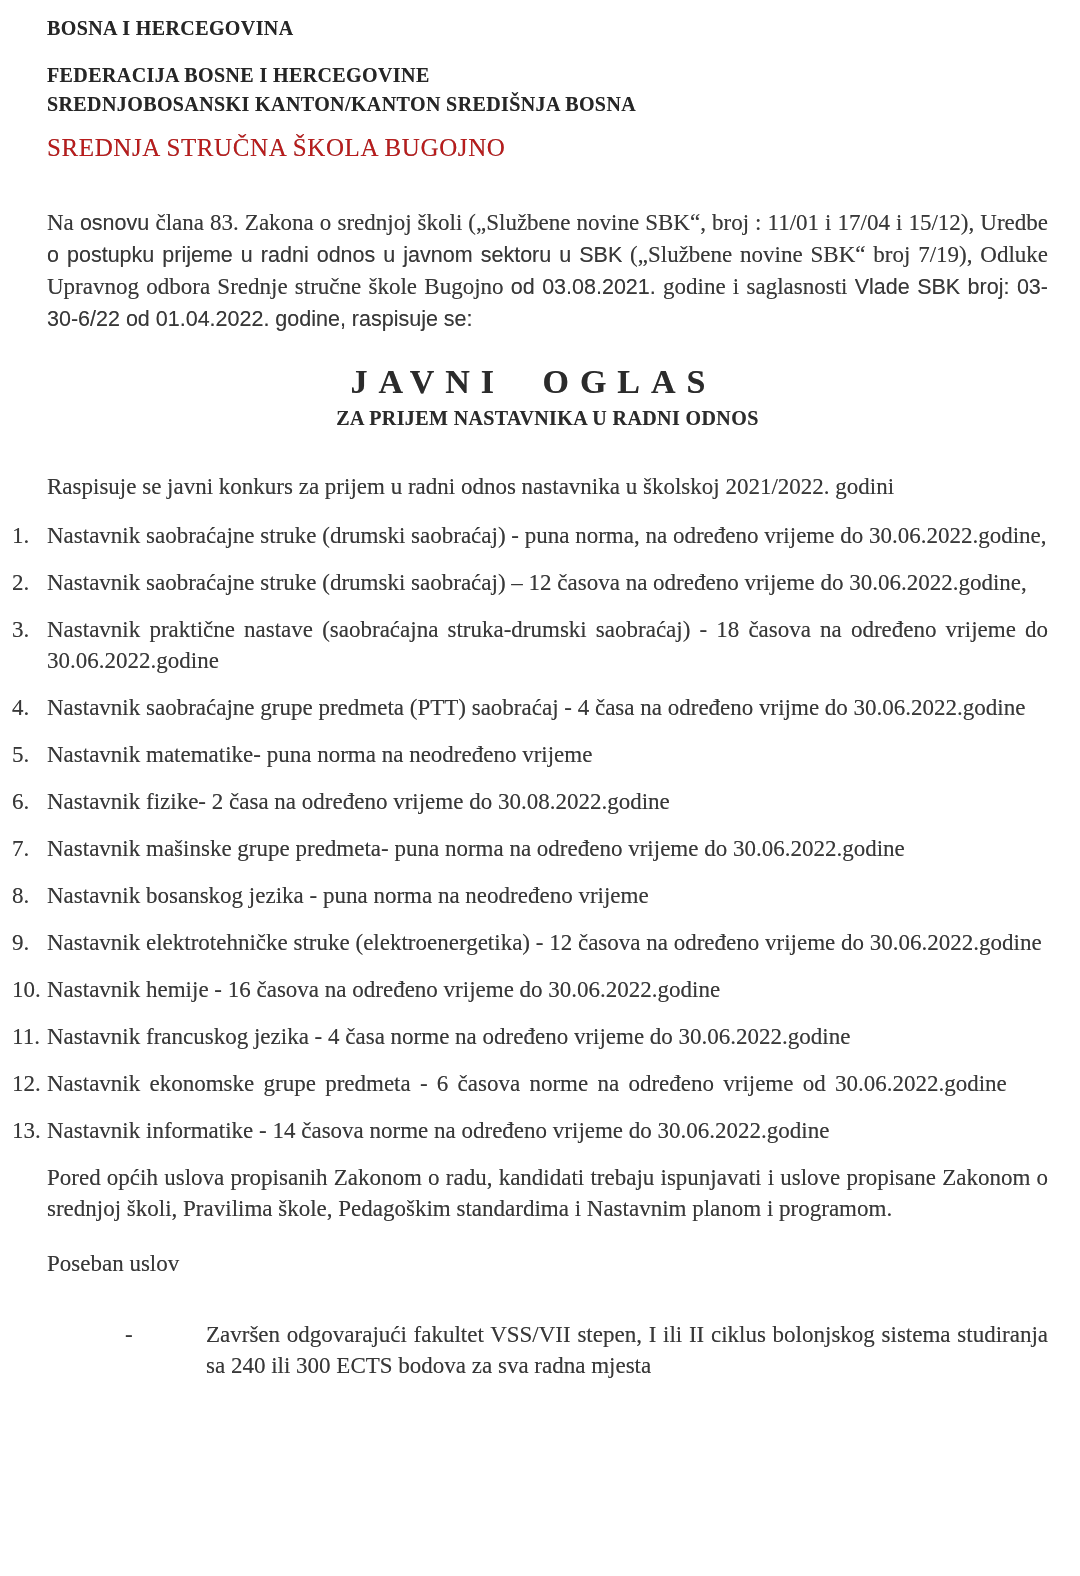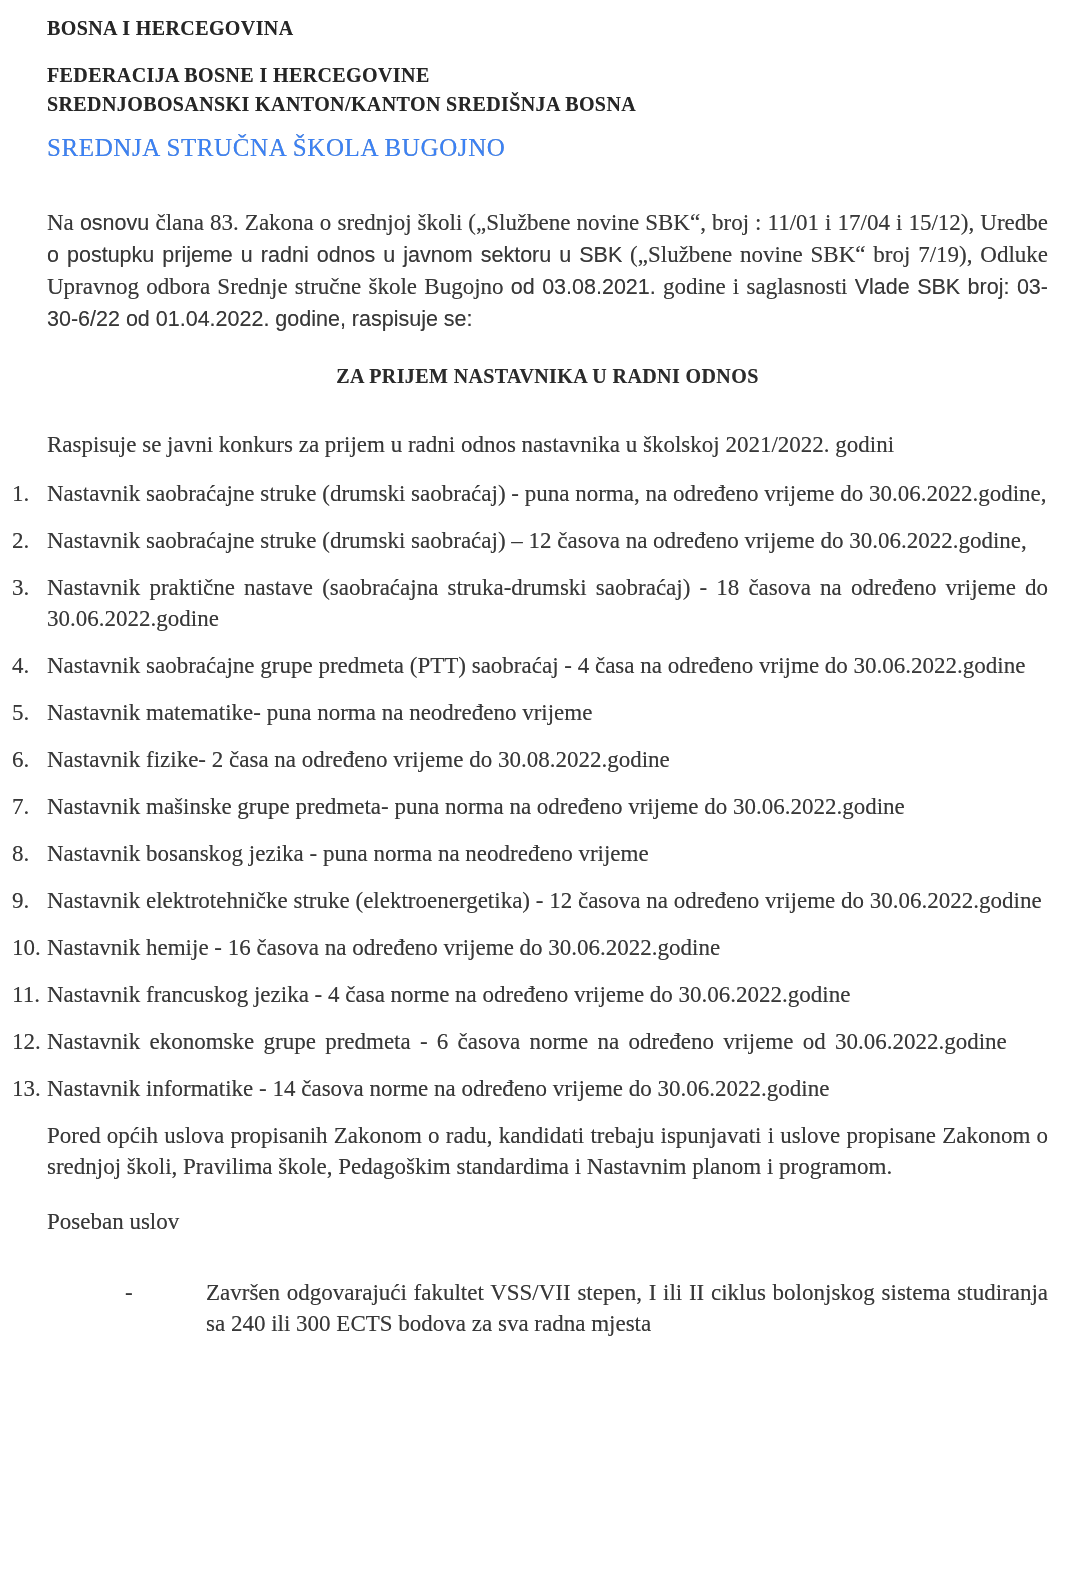--- a/index.html
+++ b/index.html
@@ -24,21 +24,21 @@
     font-size: 20px;
     line-height: 29px;
     color: #262626;
     letter-spacing: 0.4px;
   }
   .grp { margin-top: 18px; }
   .h-school {
     font-size: 25px;
     line-height: 30px;
     margin-top: 14px;
-    color: #3b82f6;
+    color: #b91c1c;
     letter-spacing: 0.6px;
   }
 
   
   .intro { margin-top: 44px; text-align: justify; }
   .alt {
     font-family: "Liberation Sans", "DejaVu Sans", sans-serif;
     font-size: 21.5px;
   }
 
@@ -87,20 +87,21 @@
   <div class="org">
     <p class="h-bold">BOSNA I HERCEGOVINA</p>
     <p class="h-bold grp">FEDERACIJA BOSNE I HERCEGOVINE</p>
     <p class="h-bold">SREDNJOBOSANSKI KANTON/KANTON SREDIŠNJA BOSNA</p>
     <p class="h-school">SREDNJA STRUČNA ŠKOLA BUGOJNO</p>
   </div>
 
   <p class="intro"><span>Na </span><span class="alt">osnovu </span><span> člana 83. Zakona o srednjoj školi („Službene novine SBK“,  broj : 11/01 i 17/04 i 15/12), Uredbe </span><span class="alt">o postupku prijeme u radni odnos u javnom sektoru u SBK</span><span> („Službene novine SBK“ broj 7/19), Odluke Upravnog odbora Srednje stručne škole Bugojno </span><span class="alt"> od 03.08.2021.</span><span> godine i saglasnosti </span><span class="alt">Vlade SBK  broj: 03-30-6/22 od 01.04.2022. godine, raspisuje se:</span></p>
 
   <div class="title-block">
+    <h1 class="title">JAVNI OGLAS</h1>
     <h2 class="subtitle">ZA PRIJEM NASTAVNIKA U RADNI ODNOS</h2>
   </div>
 
   <p class="lead">Raspisuje se javni konkurs za prijem u radni odnos nastavnika u školskoj 2021/2022. godini</p>
 
   <ol class="positions">
     <li class="item">
       <span class="num">1.</span>
       <span class="txt">Nastavnik saobraćajne struke (drumski saobraćaj) - puna norma, na određeno vrijeme do 30.06.2022.godine,</span>
     </li>

